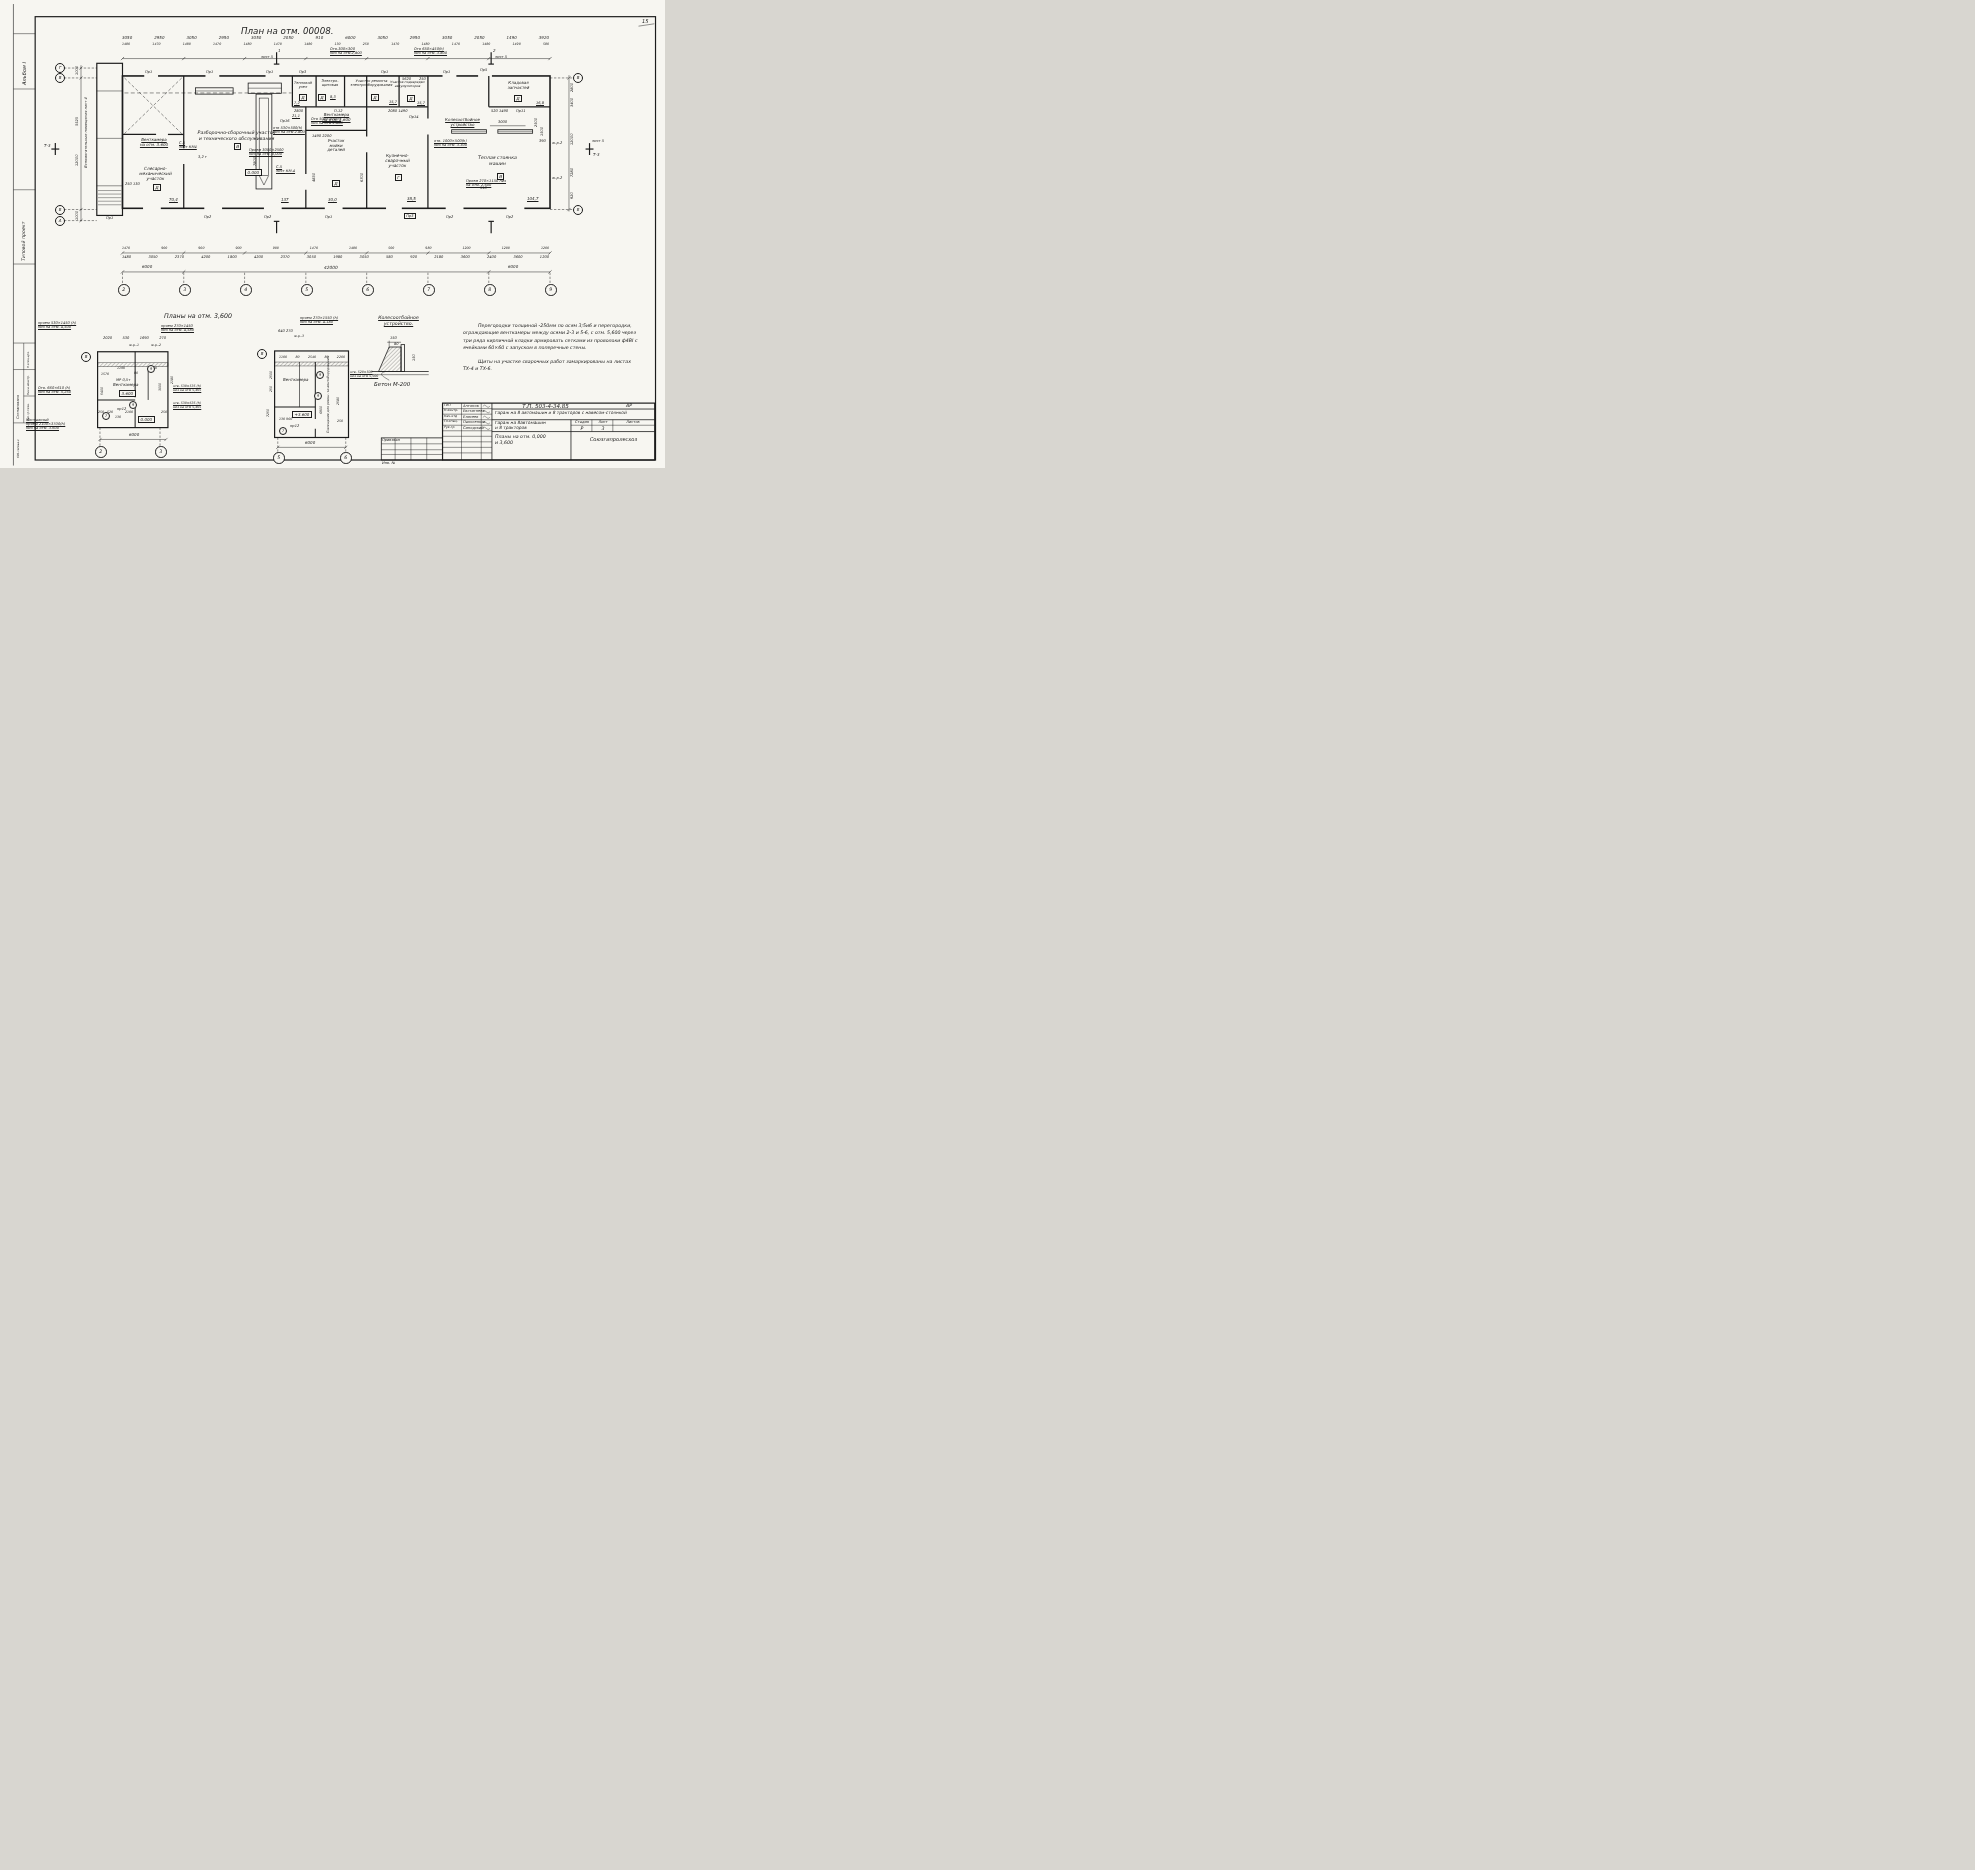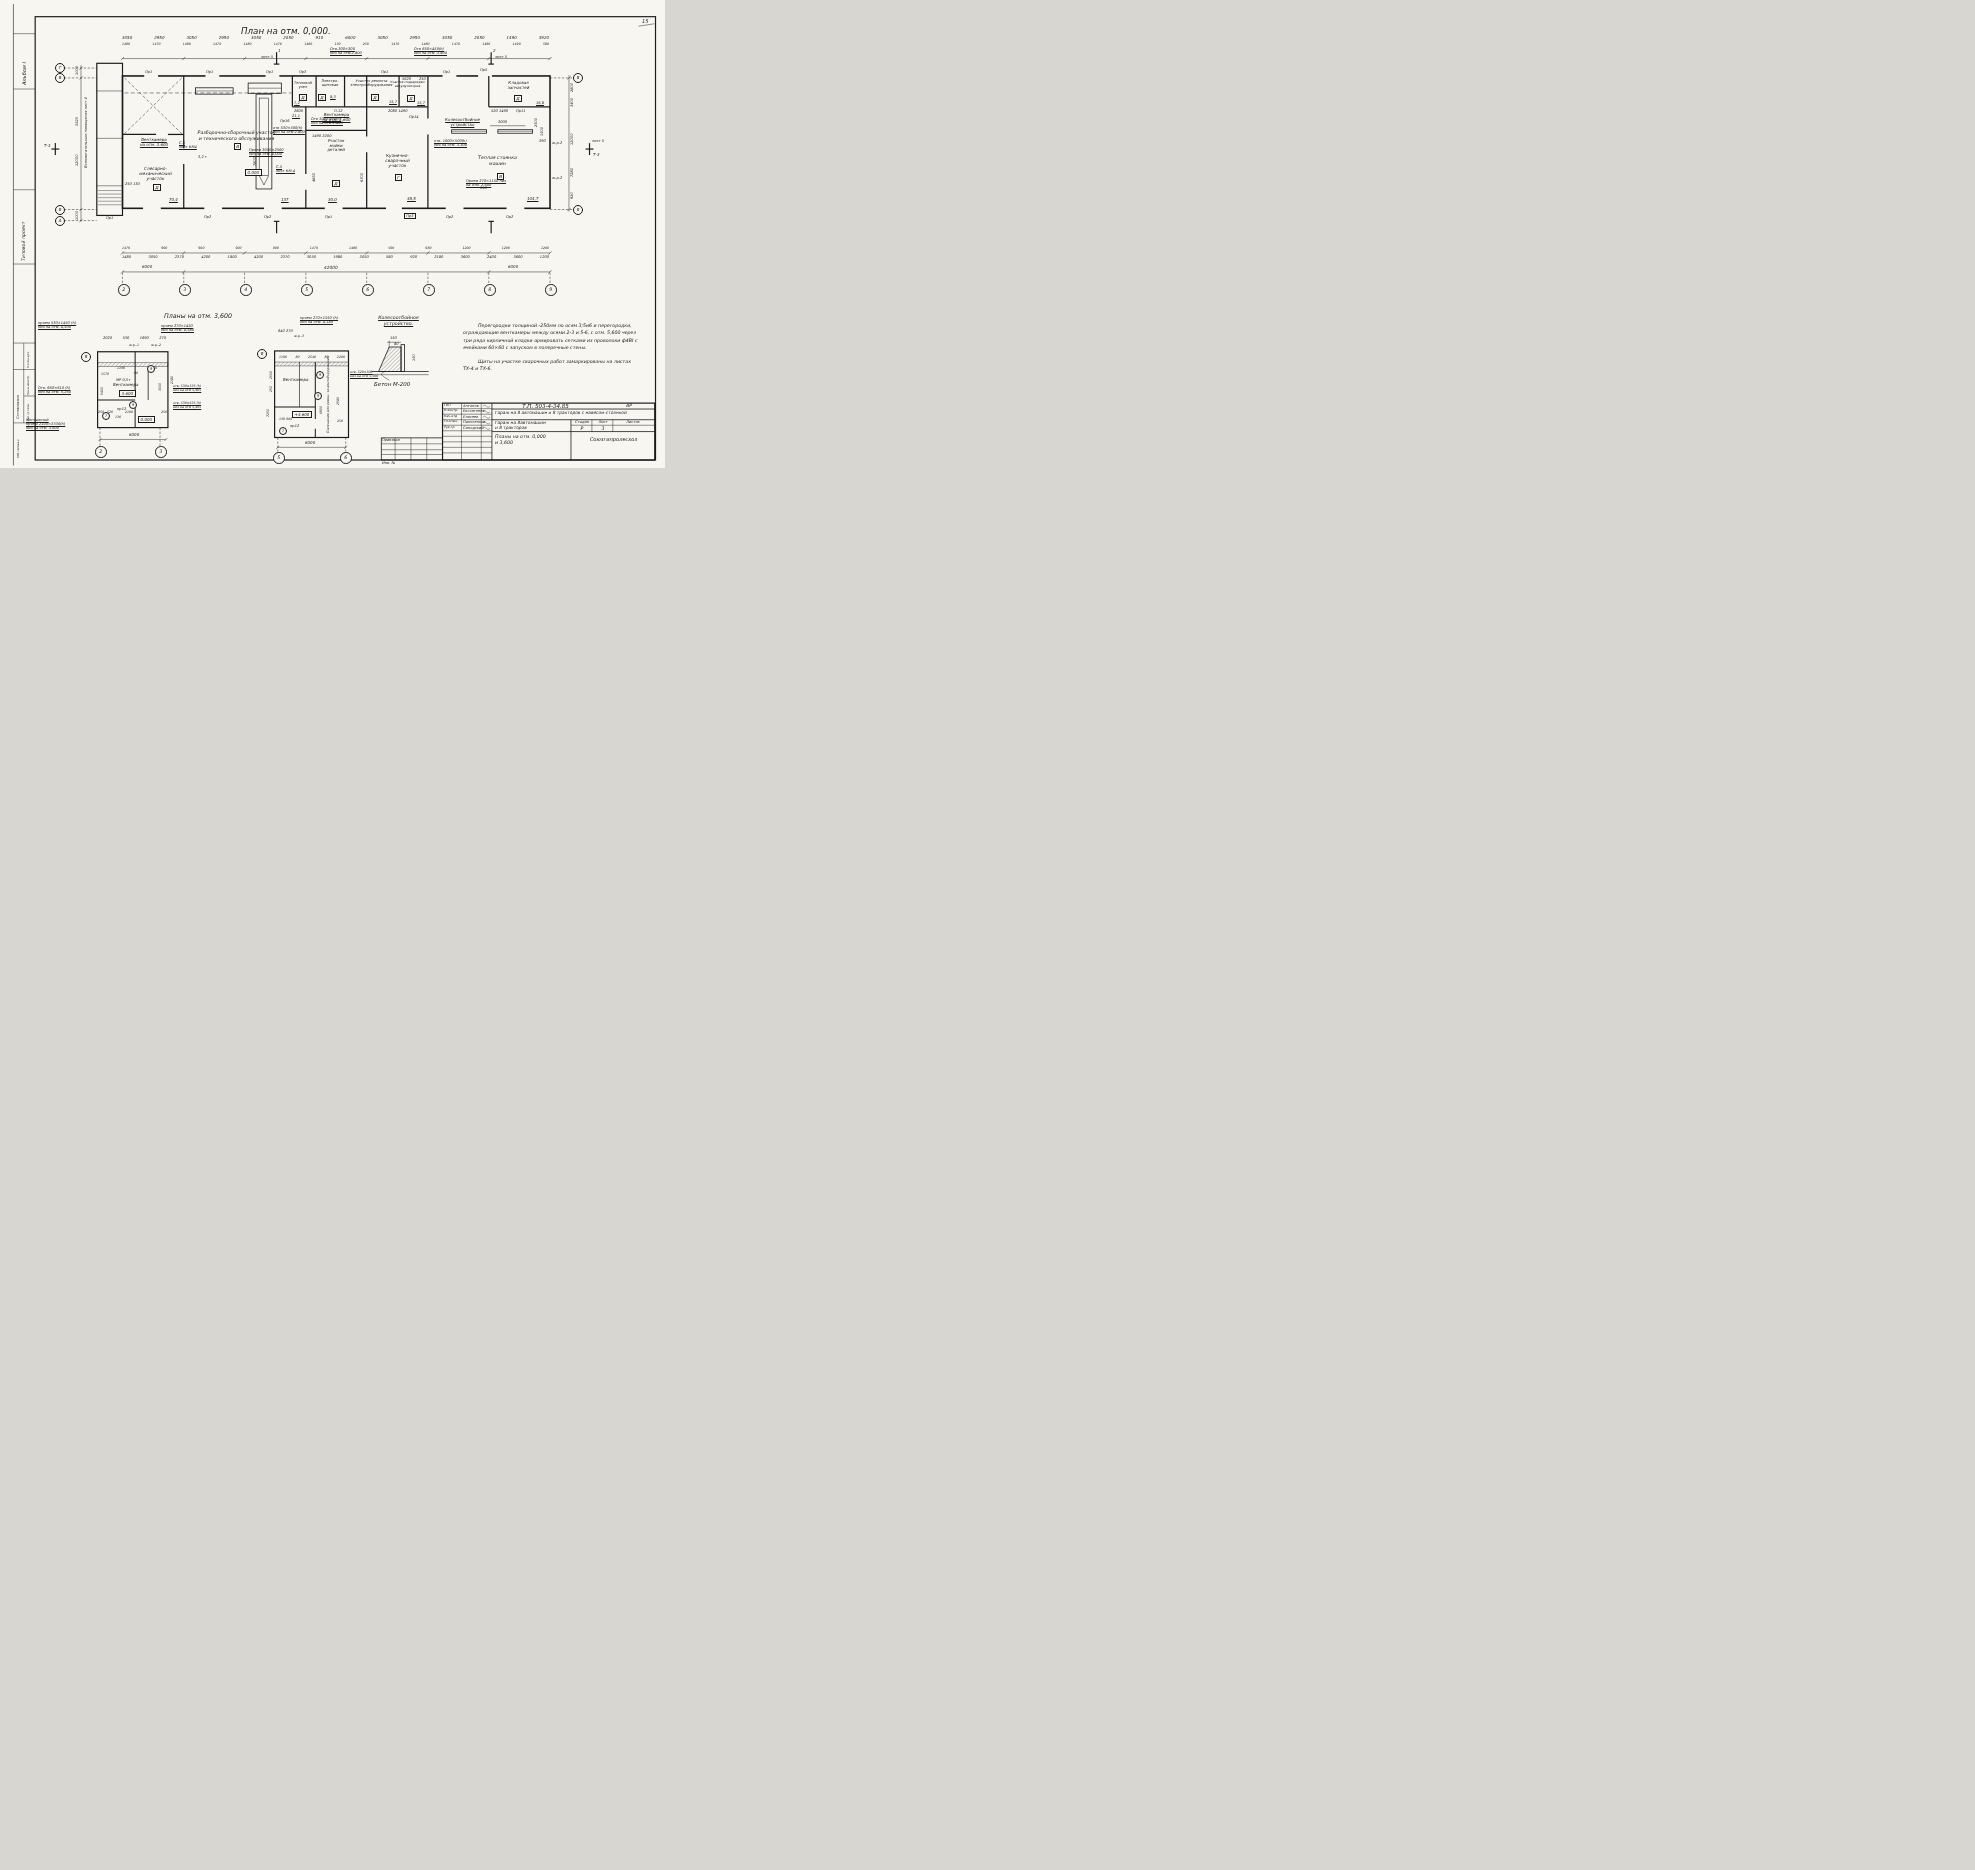--- a/index.html
+++ b/index.html
@@ -260,21 +260,21 @@
 <div class="t s12 r" style="left:20.5px;top:261px;">Типовой проект</div>
 <div class="t s9 r c" style="left:84px;top:182px;width:99px;">Вспомогательные помещения
 лист 4</div>
 <div class="t s9 r" style="left:16px;top:419px;">Согласовано</div>
 <div class="t s7 r" style="left:27px;top:368px;">Н.спец.арх.</div>
 <div class="t s7 r" style="left:27px;top:395px;">Нач.в.констр.</div>
 <div class="t s7 r" style="left:27px;top:421px;">Рук.гр.техн.</div>
 <div class="t s7 r" style="left:17.4px;top:458px;">602-гесова-с</div>
 <div class="t s13" style="left:642px;top:18px;">15</div>
 
-<div class="t s22" style="left:241px;top:26px;">План на отм. 0,000.</div>
+<div class="t s22" style="left:241px;top:26px;">План на отм. 00008.</div>
 
 <div class="t s10 chain" style="left:122px;top:36px;width:427px;">3050 2950 3050 2950 3050 2050 910 6000 3050 2950 3050 2050 1490 3920</div>
 <div class="t s8 chain" style="left:122px;top:43px;width:427px;">1480 1470 1480 1470 1480 1470 1480 130 250 1470 1480 1470 1480 1490 580</div>
 <div class="t s8 chain" style="left:122px;top:247px;width:427px;">1470 900 900 900 900 1470 1480 500 980 1200 1200 1200</div>
 <div class="t s9 chain" style="left:122px;top:255px;width:427px;">1480 3050 2370 4200 1800 4200 2370 3050 1980 3050 580 920 2180 3600 2400 3600 1200</div>
 <div class="t s10" style="left:142px;top:265px;">6000</div>
 <div class="t s11" style="left:324px;top:265px;">42000</div>
 <div class="t s10" style="left:508px;top:265px;">6000</div>
 <div class="t s9 r" style="left:75px;top:75px;">1000</div>
 <div class="t s9 r" style="left:75px;top:126px;">5525</div>

